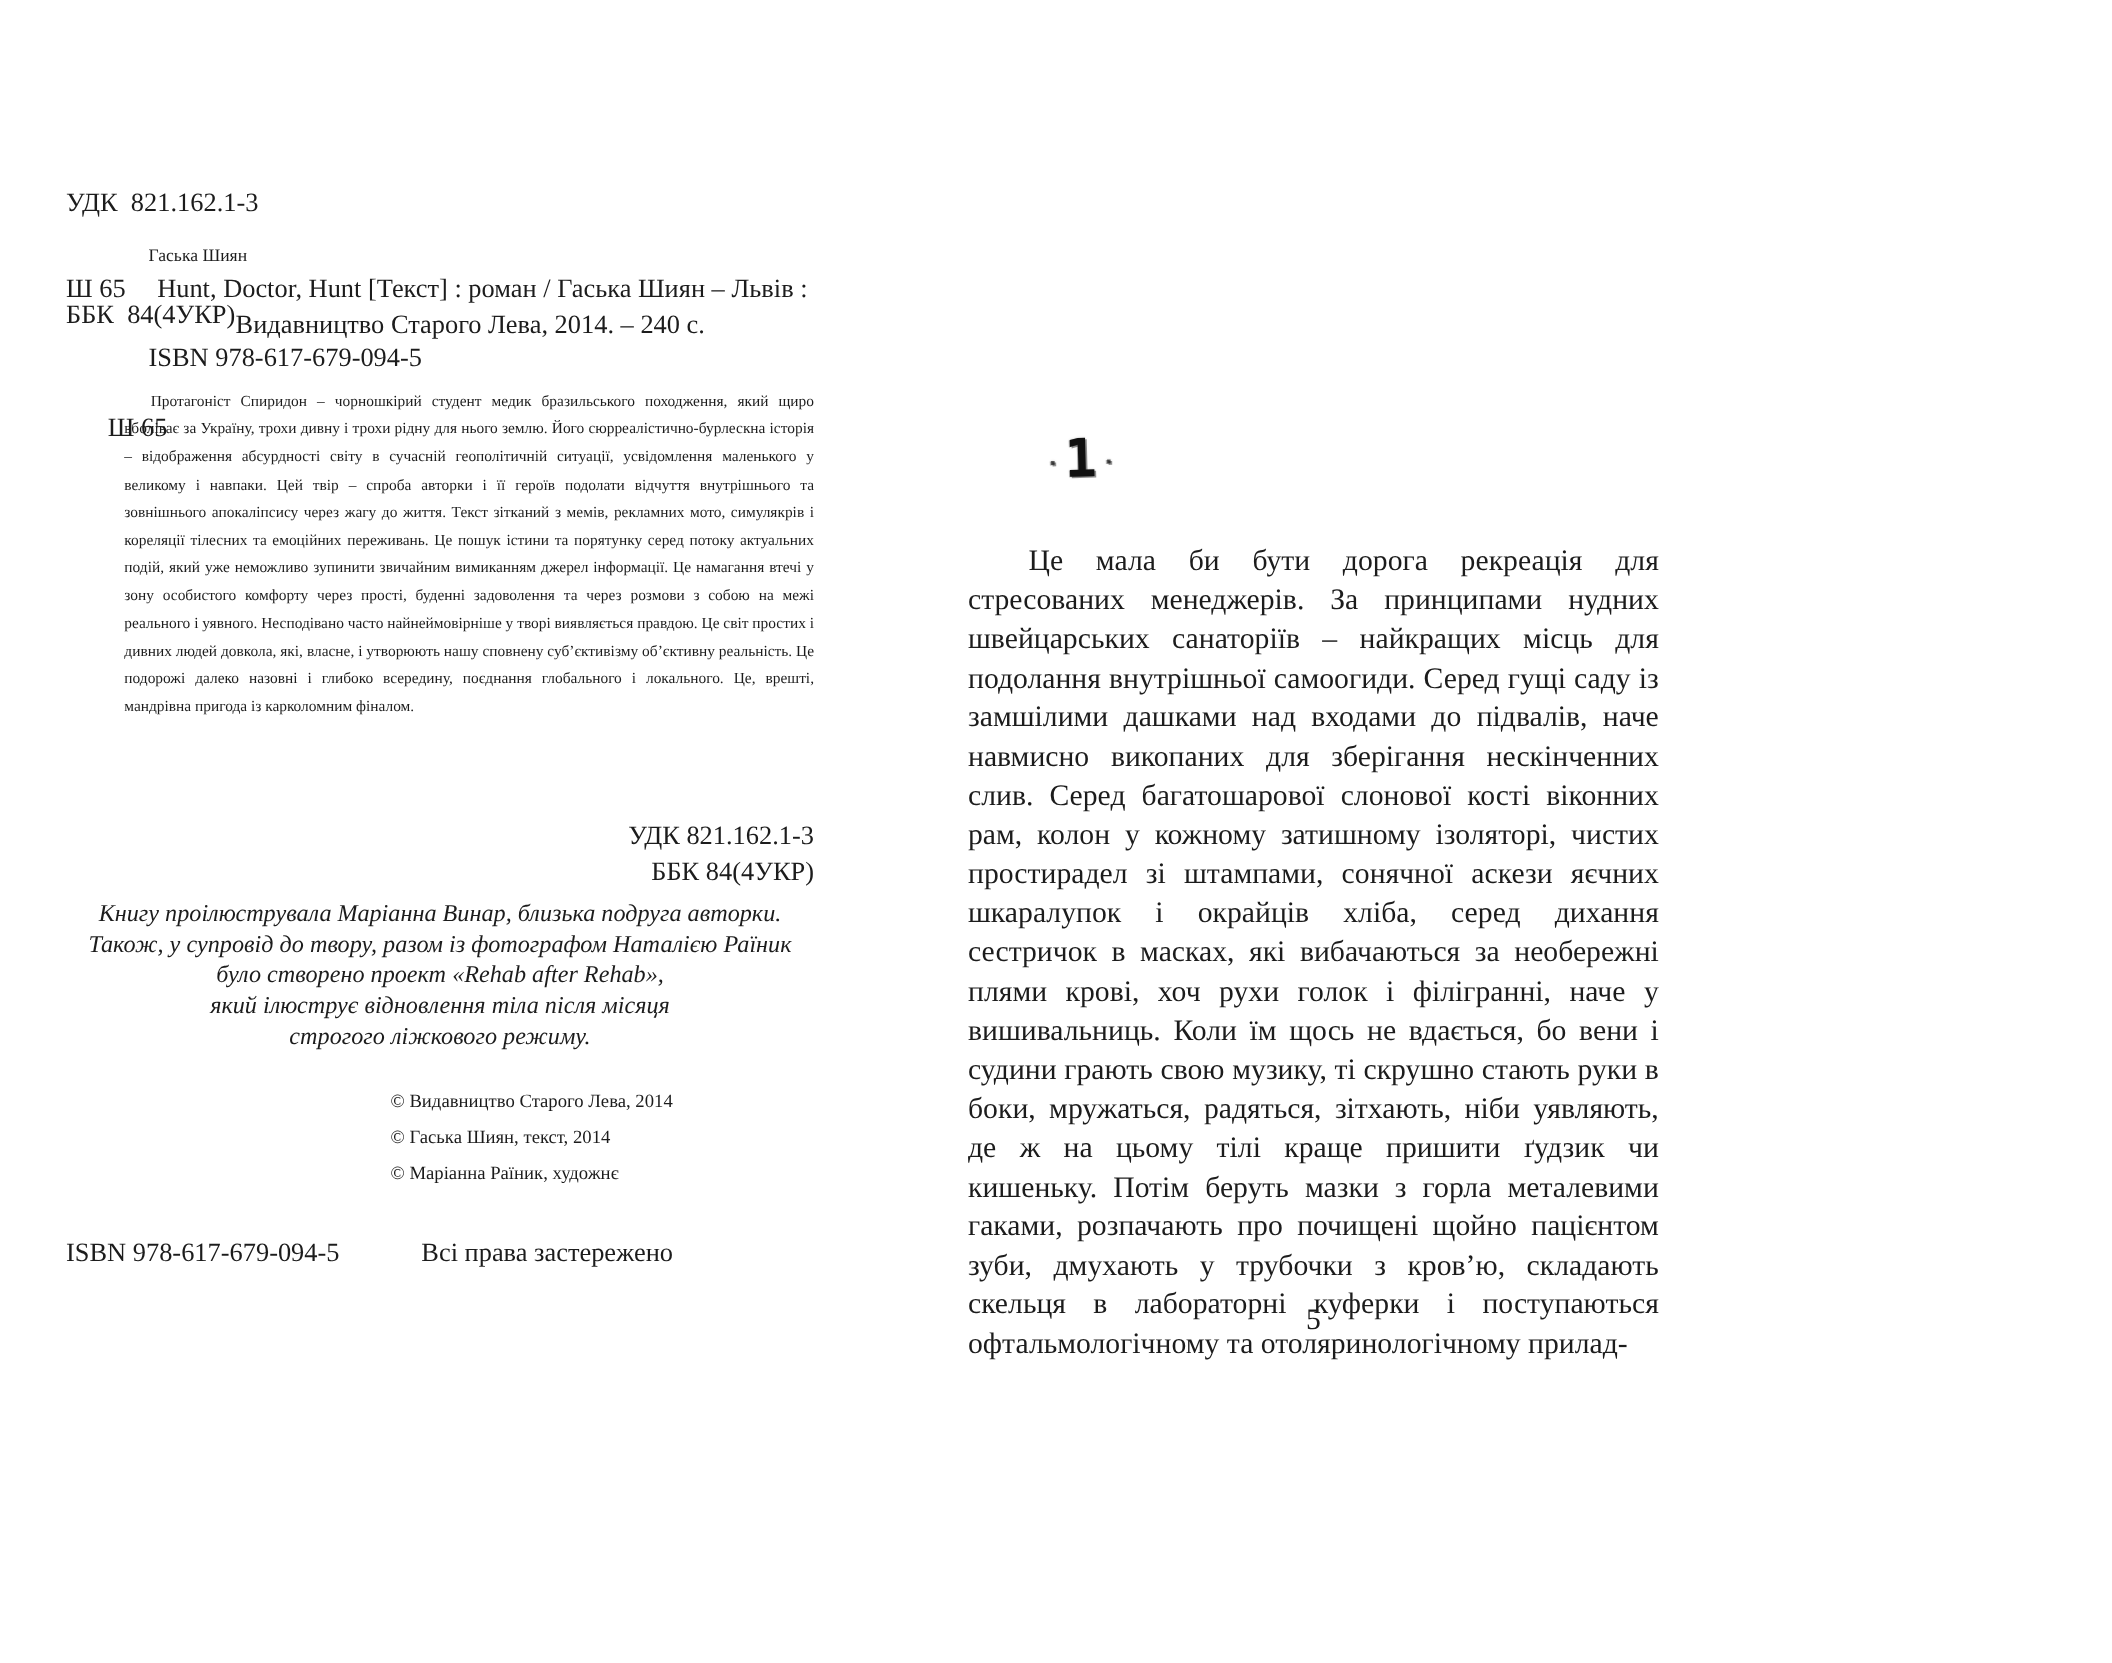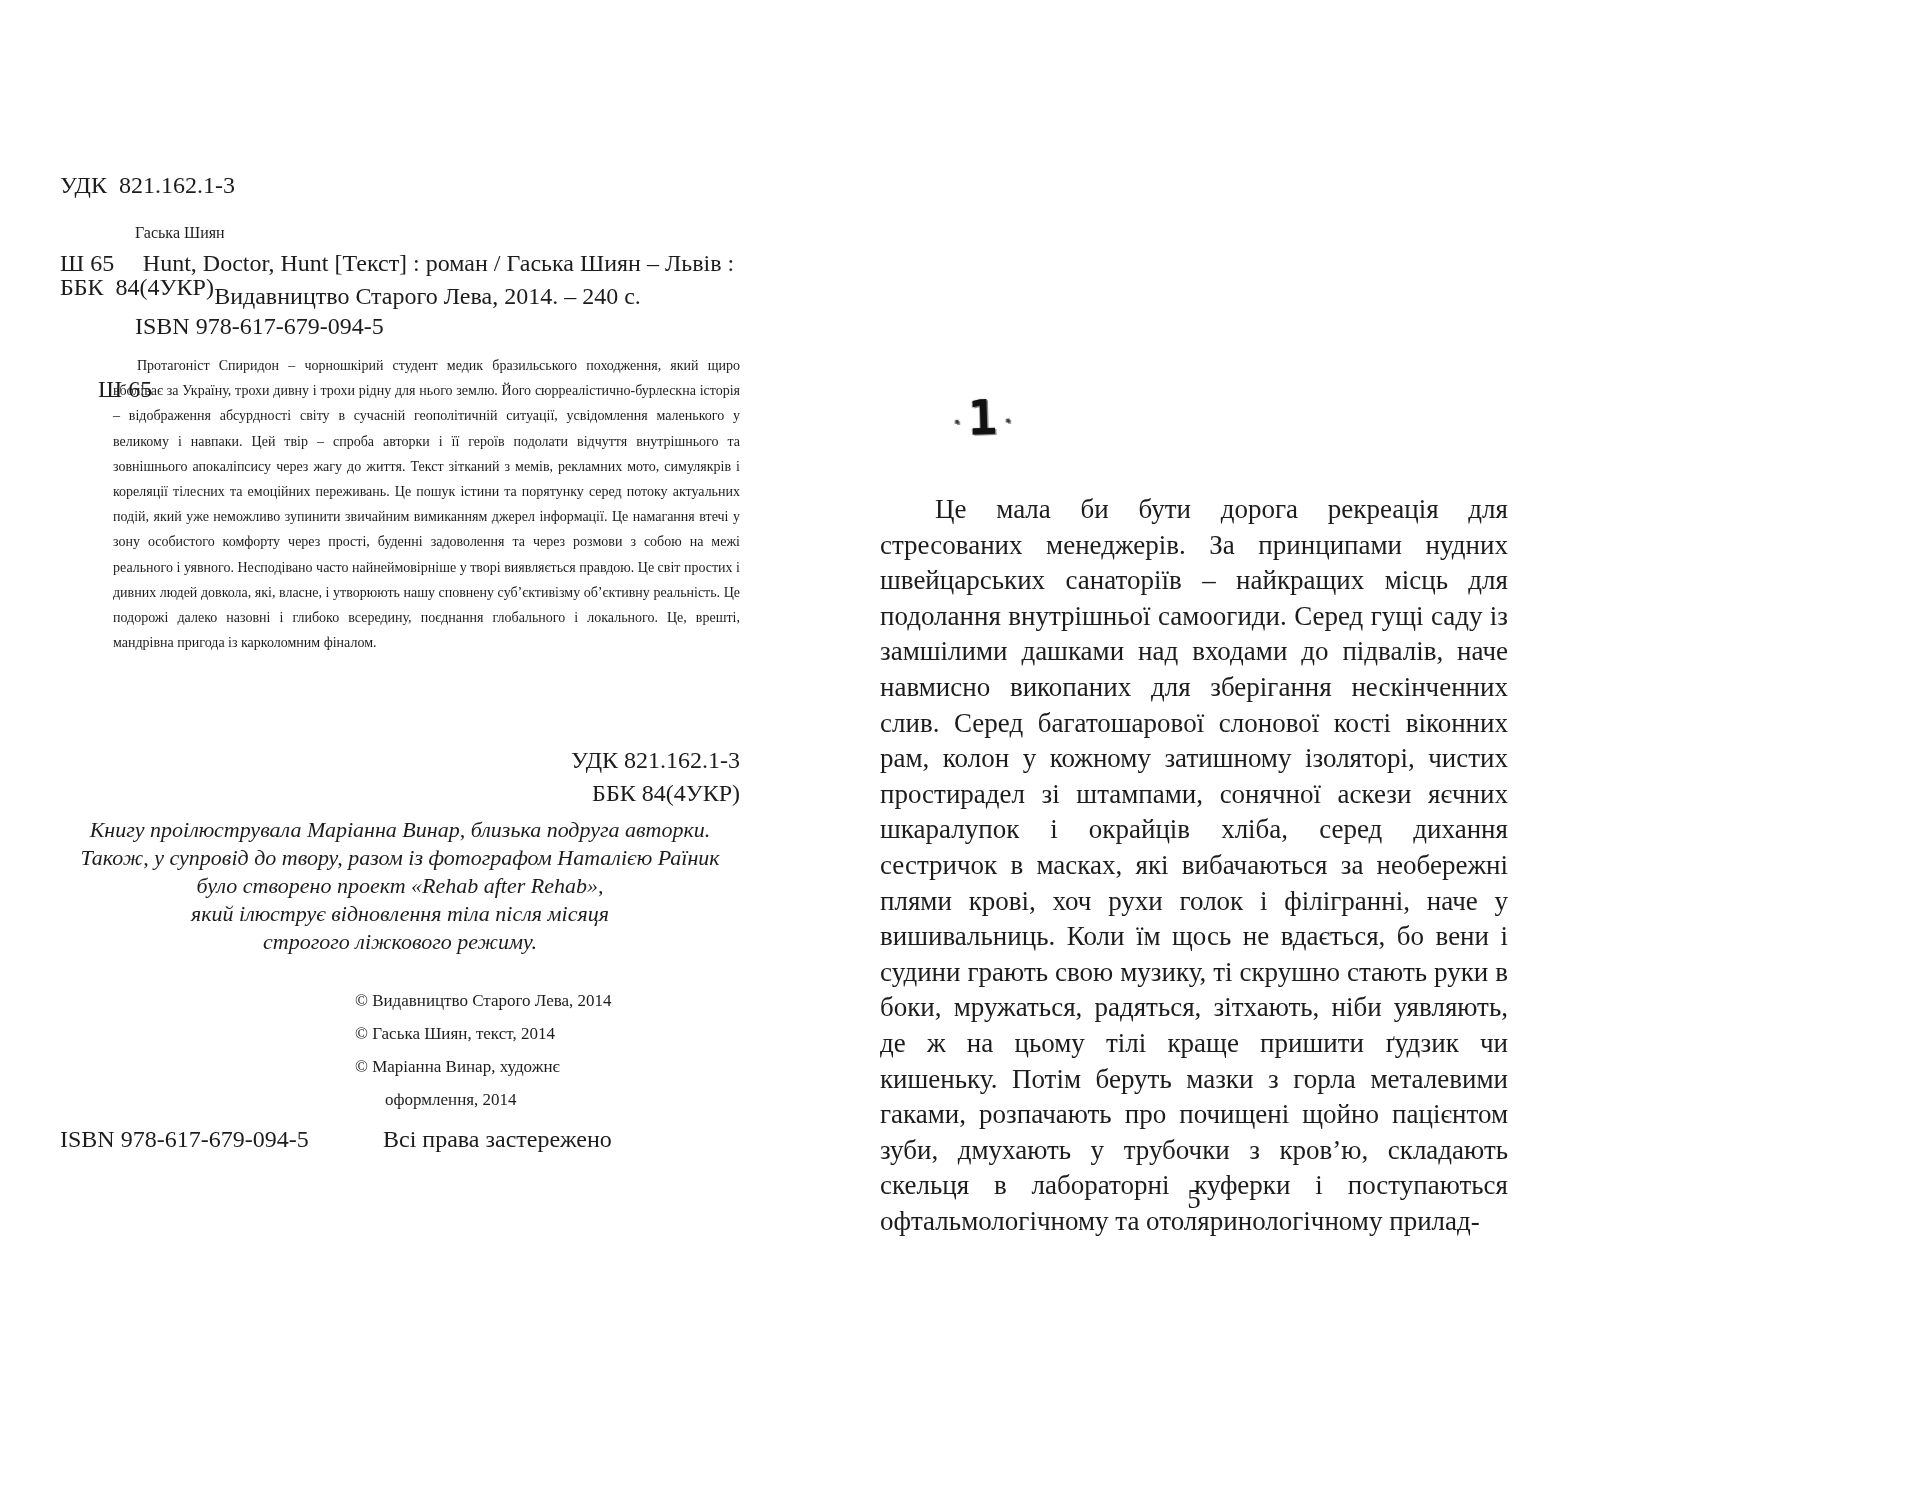--- a/index.html
+++ b/index.html
@@ -133,22 +133,21 @@
       <div>Книгу проілюструвала Маріанна Винар, близька подруга авторки.</div>
       <div>Також, у супровід до твору, разом із фотографом Наталією Раїник</div>
       <div>було створено проект «Rehab after Rehab»,</div>
       <div>який ілюструє відновлення тіла після місяця</div>
       <div>строгого ліжкового режиму.</div>
     </div>
 
     <div class="copyright-block">
       <div>© Видавництво Старого Лева, 2014</div>
       <div>© Гаська Шиян, текст, 2014</div>
-      <div>© Маріанна Винар, художнє</div>
-      <div class="cont">оформлення, 2014</div>
+      <div>© Маріанна Раїник, художнє</div>
     </div>
 
     <div class="isbn-bottom">ISBN 978-617-679-094-5</div>
     <div class="rights-line">Всі права застережено</div>
 
   </section>
 
   <section class="page right">
 
     <div class="chapter-number">1</div>

